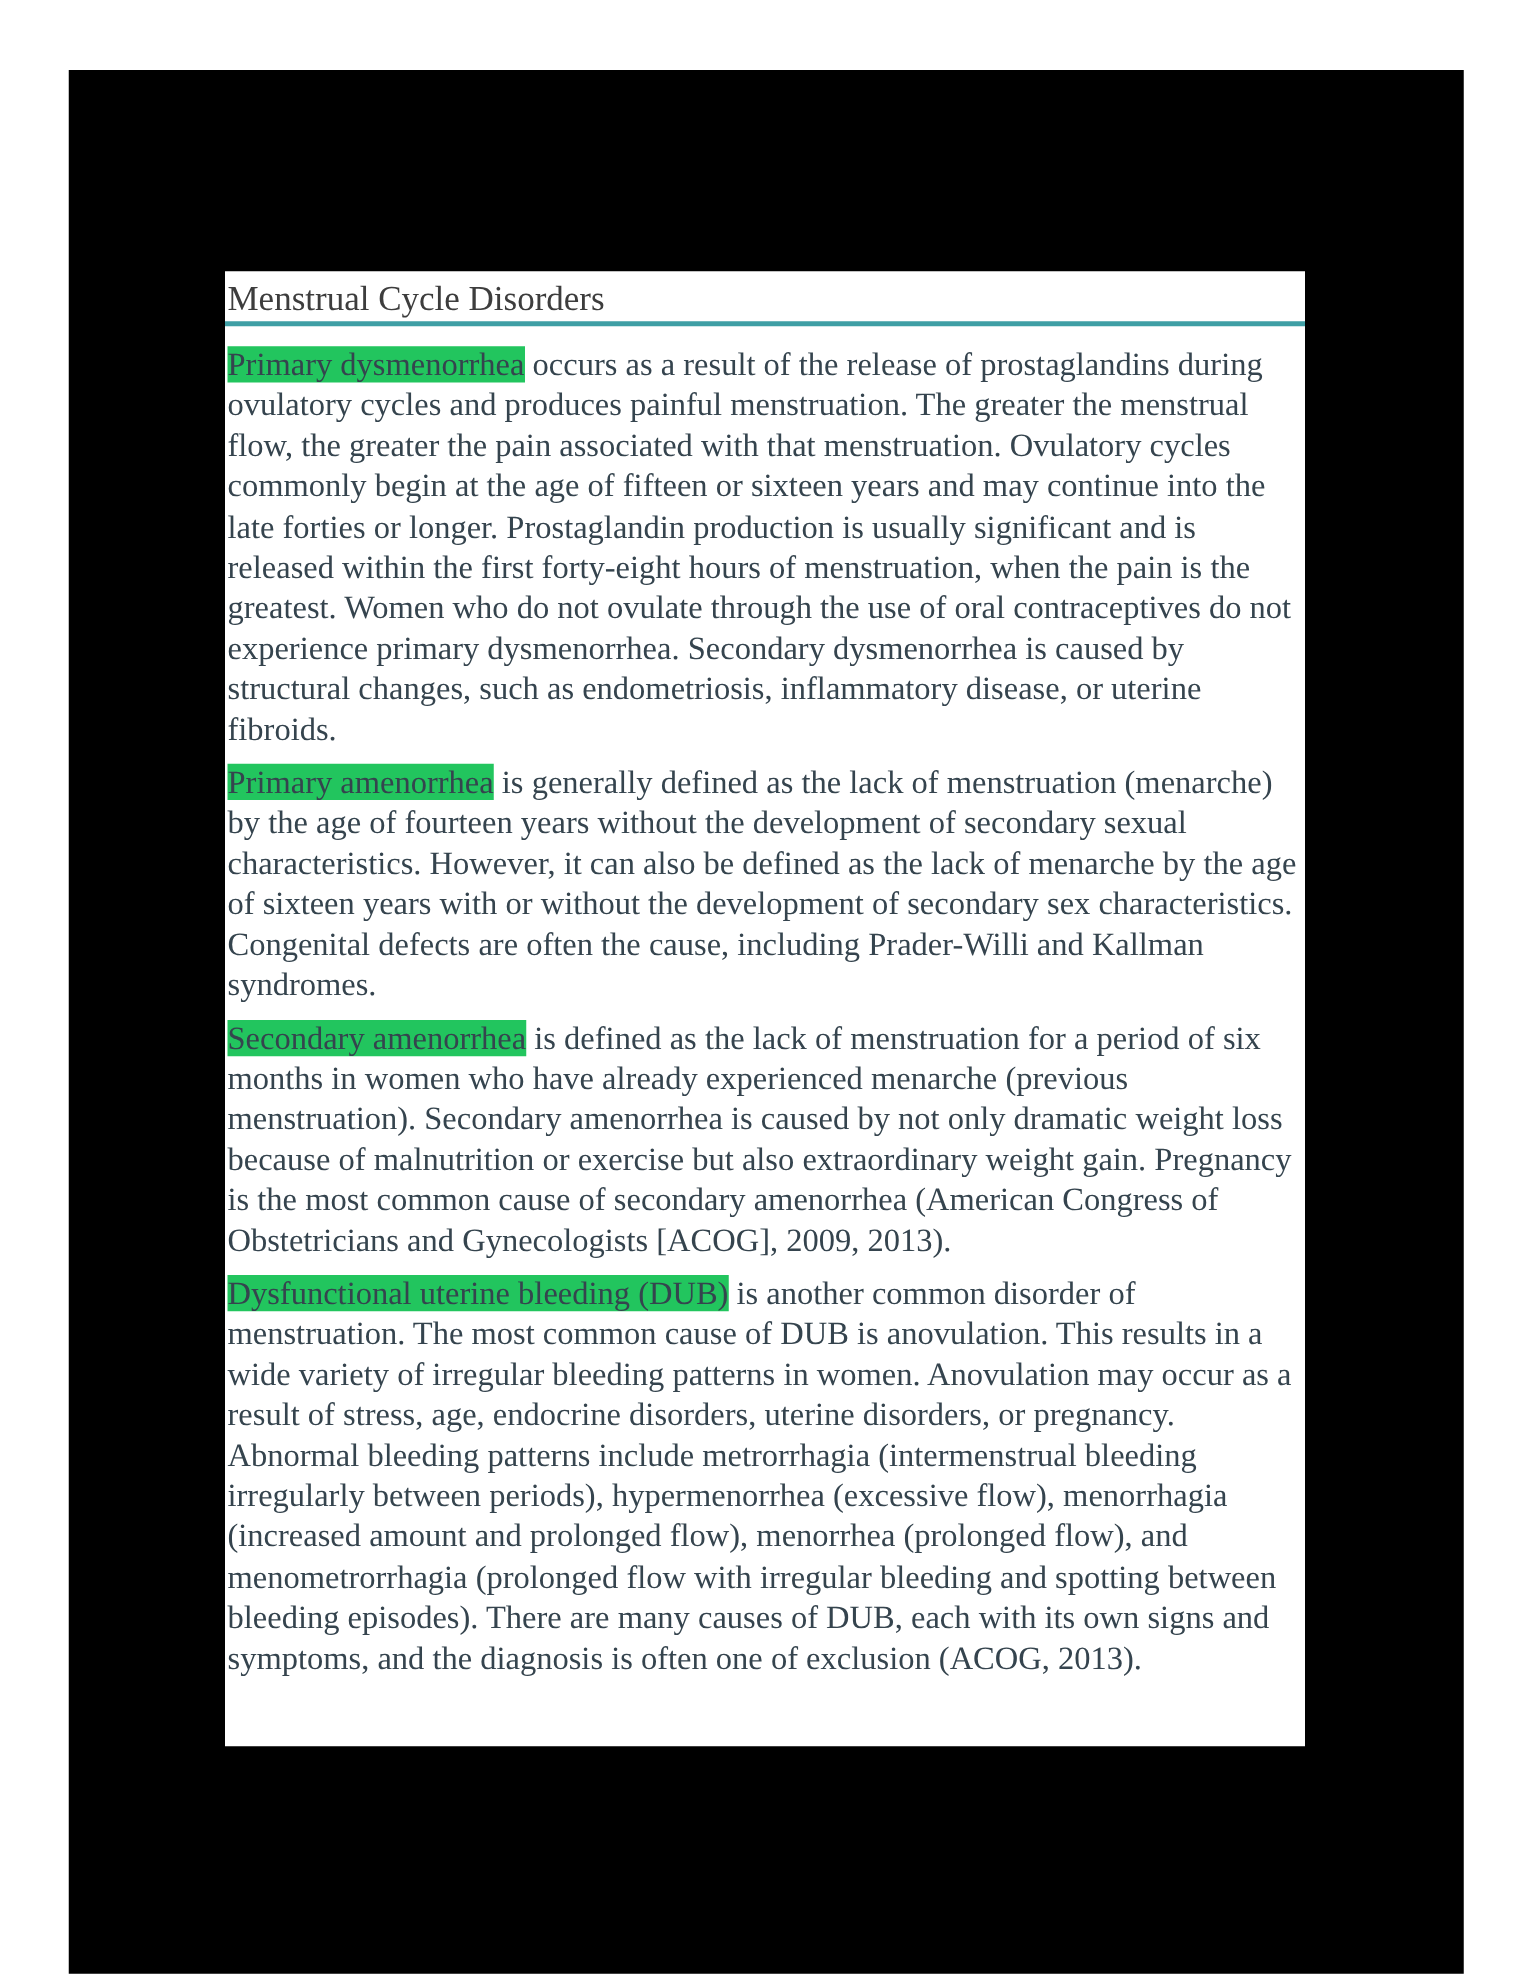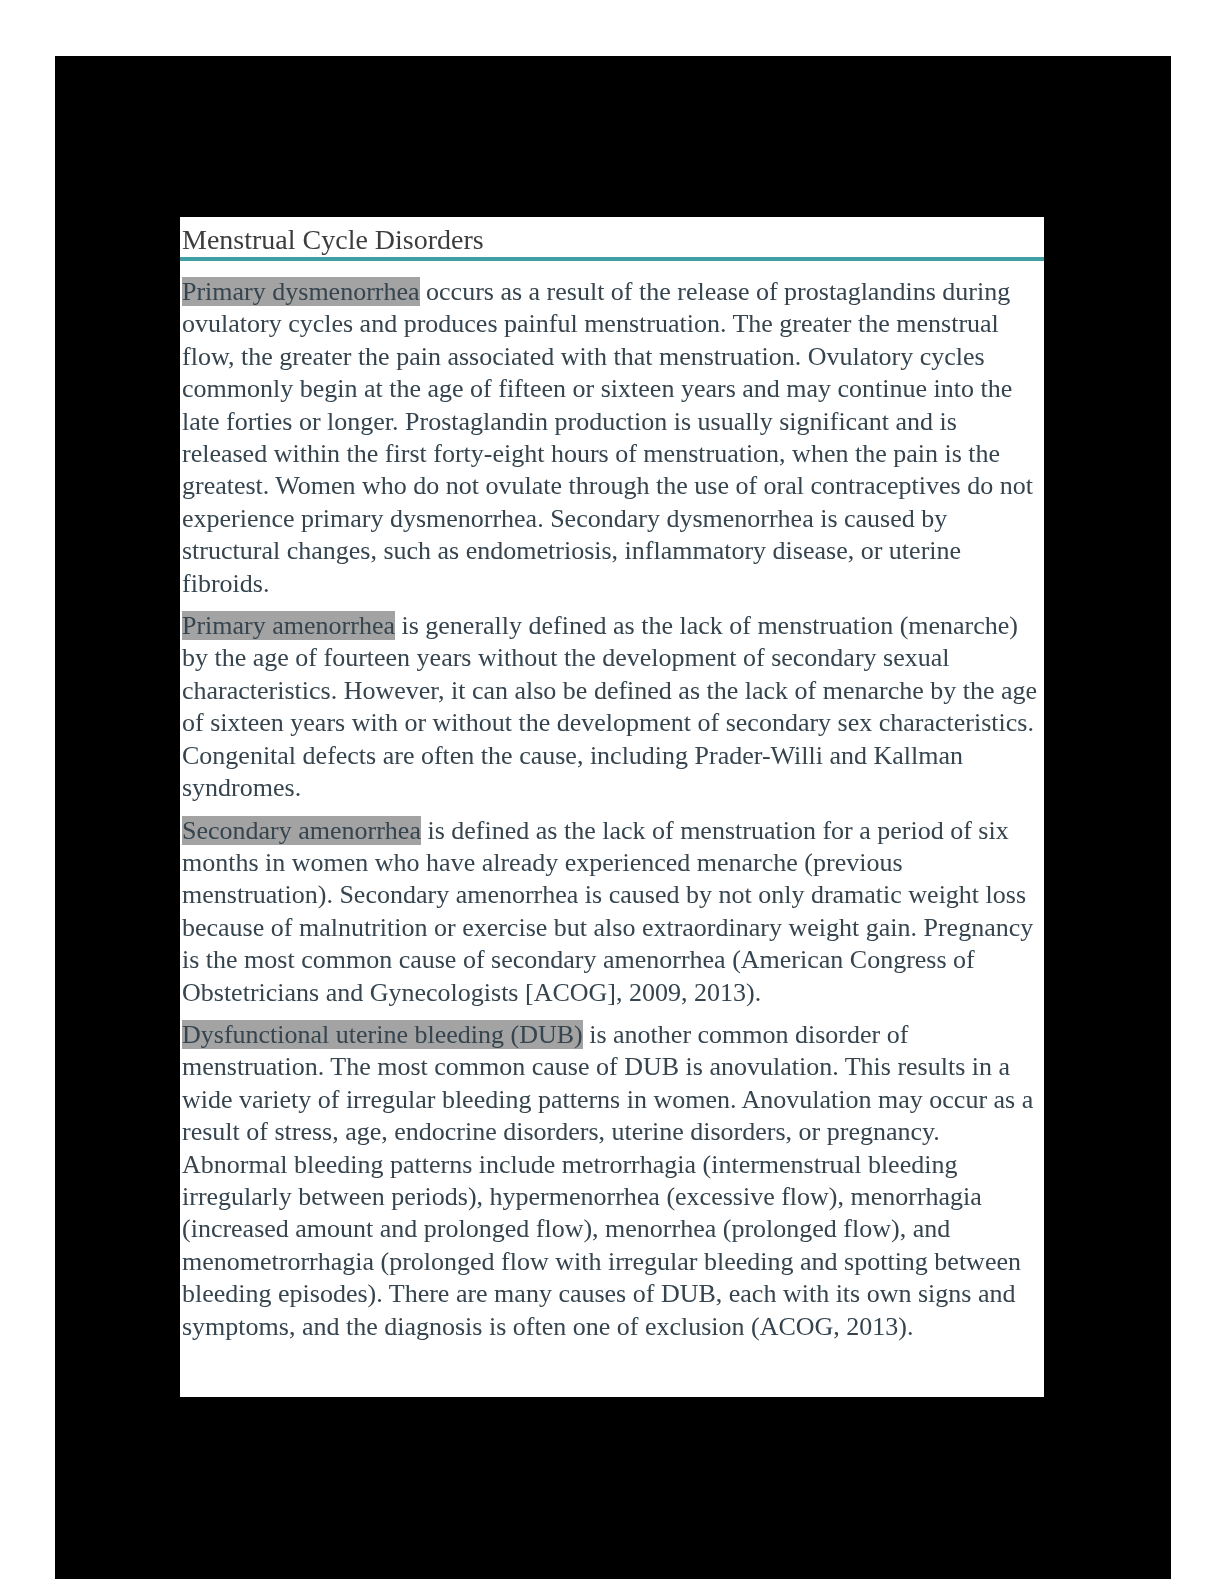--- a/index.html
+++ b/index.html
@@ -42,21 +42,21 @@
     font-size: 26px;
     line-height: 32.4px;
     color: #35444e;
     margin: 10px 2px 0 2px;
     text-align: left;
   }
   .doc-para.first {
     margin-top: 15px;
   }
   .hl {
-    background: #a3a3a3;
+    background: #22c55e;
   }
 </style>
 </head>
 <body>
 
 <div class="backdrop"></div>
 
 <div class="doc-page">
 
   <div class="doc-title">Menstrual Cycle Disorders</div>

